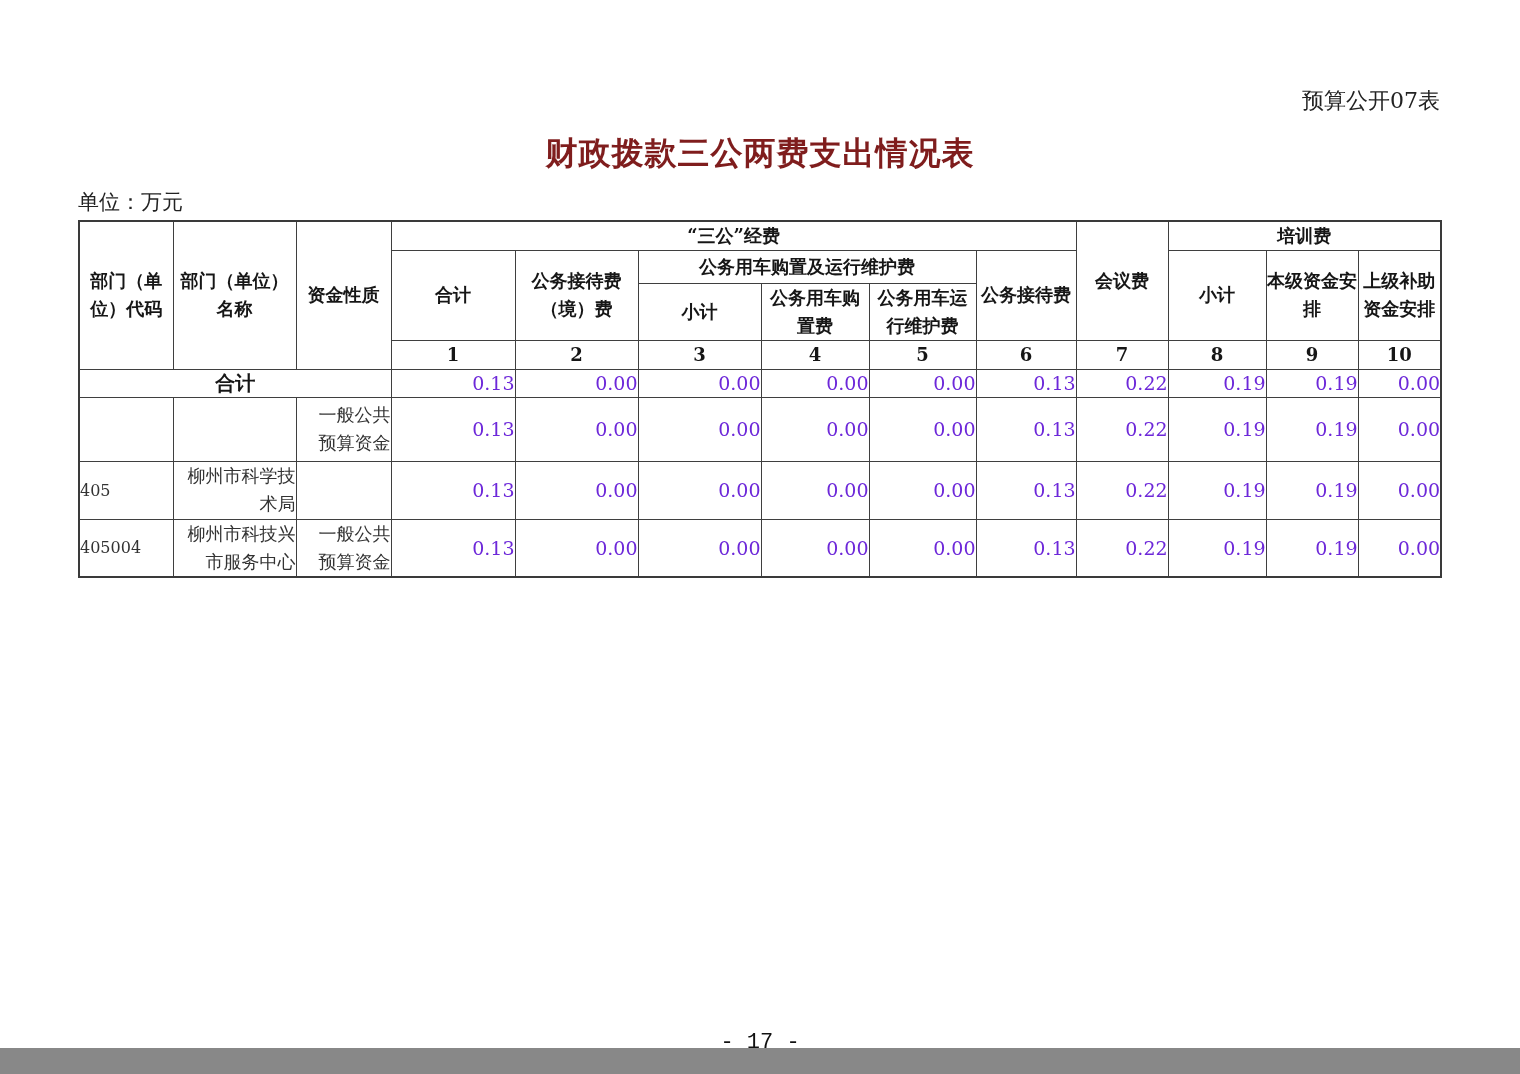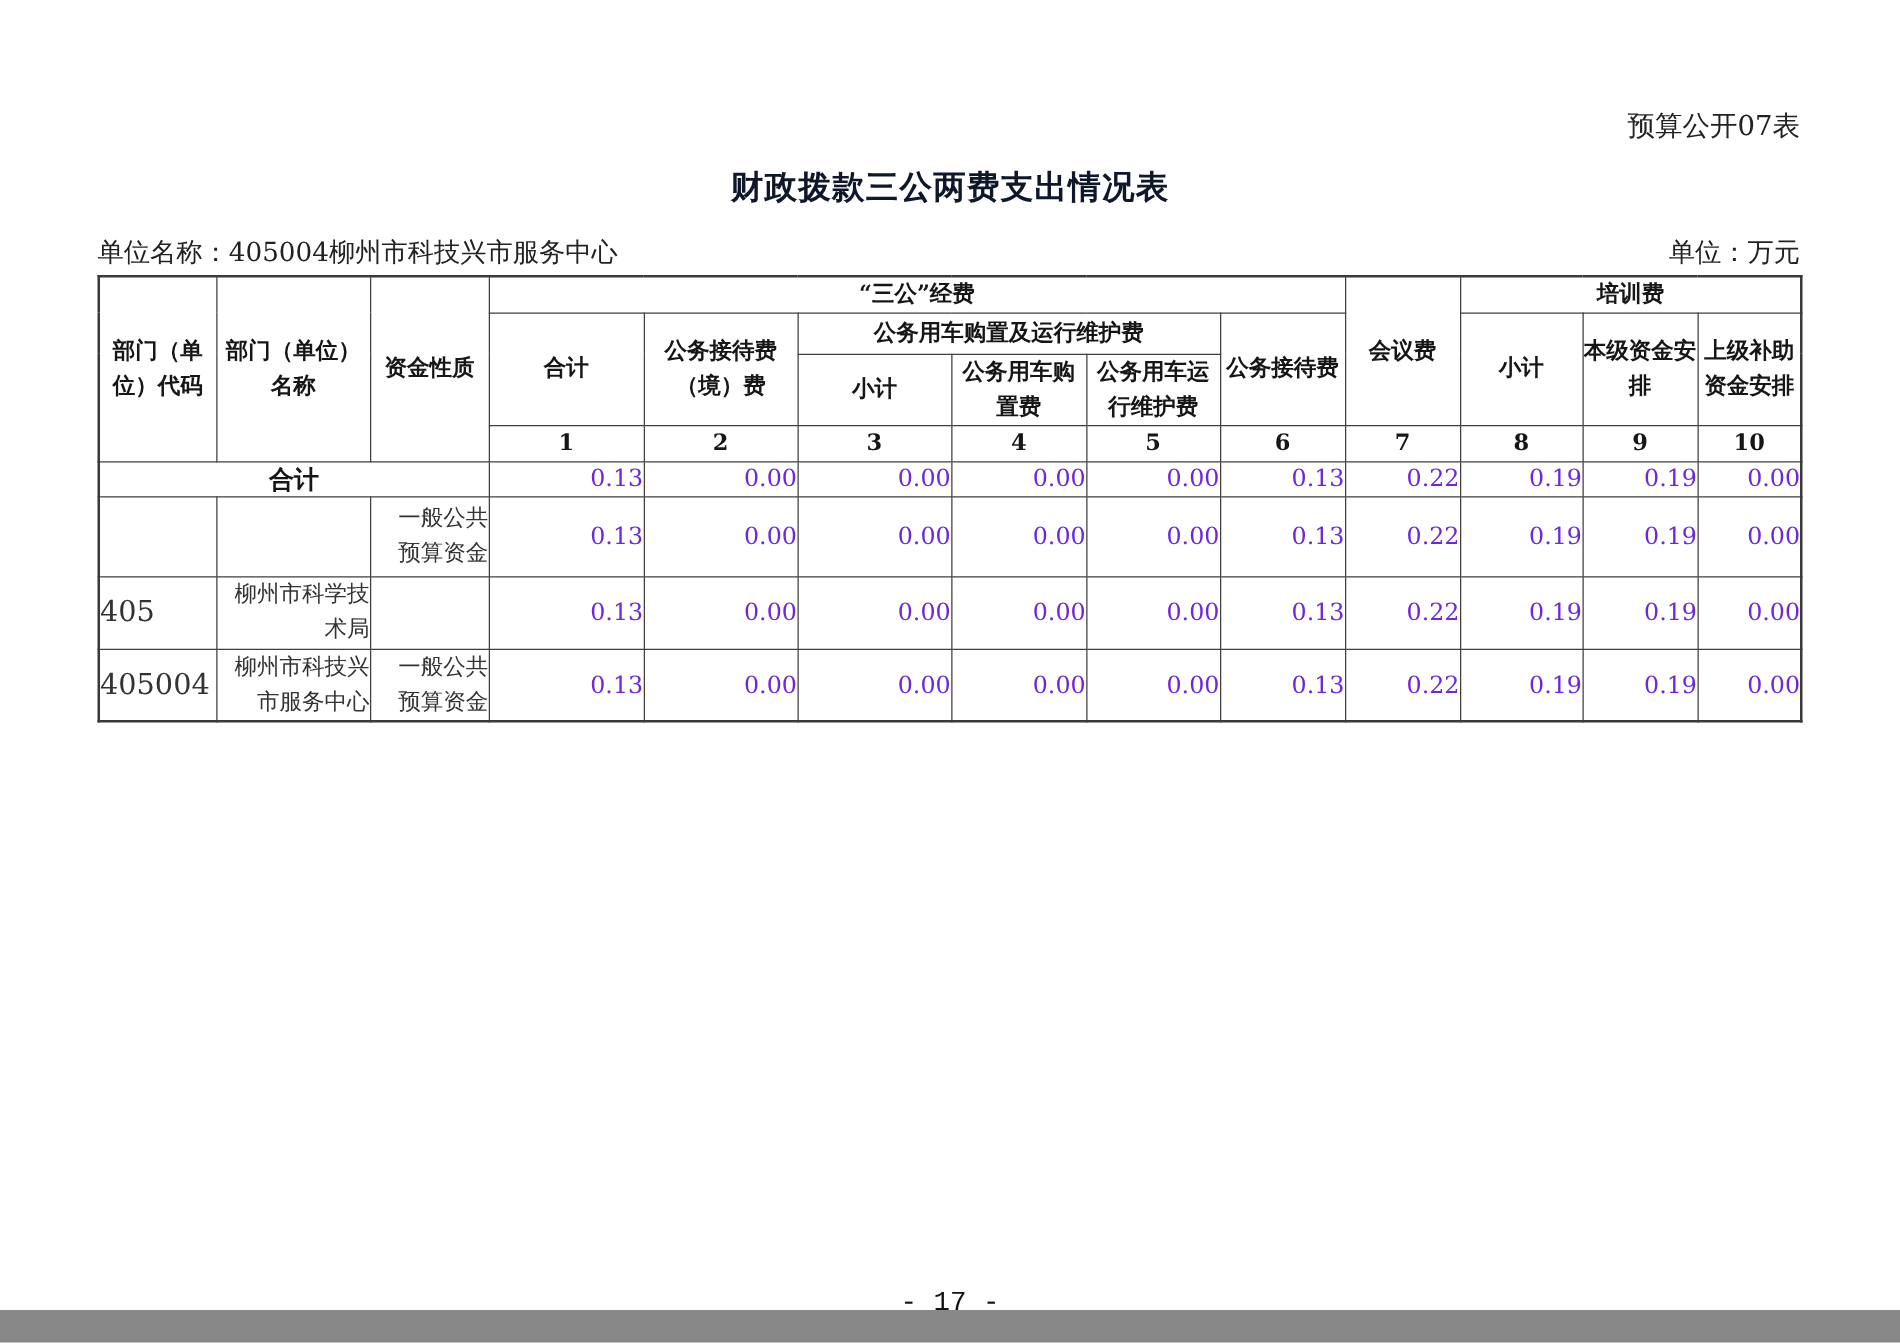--- a/index.html
+++ b/index.html
@@ -20,23 +20,23 @@
     text-align: right;
     font-size: 22px;
     color: #222;
   }
   .doc-title {
     position: absolute;
     top: 132px;
     left: 0;
     width: 1520px;
     text-align: center;
-    font-size: 26px;
+    font-size: 32px;
     font-weight: bold;
-    color: #0f172a;
+    color: #7f1d1d;
     margin: 0;
     letter-spacing: 1px;
   }
   .meta-row {
     position: absolute;
     top: 188px;
     left: 78px;
     width: 1362px;
     display: flex;
     justify-content: space-between;
@@ -78,21 +78,21 @@
   tr.r-unit  { height: 58px; }
   td.lbl-total {
     font-weight: bold;
     text-align: center;
     font-size: 20px;
     color: #161616;
   }
   td.c-code {
     text-align: left;
     padding-left: 7px;
-    font-size: 23px;
+    font-size: 16px;
     color: #333;
     vertical-align: middle;
   }
   td.c-name, td.c-fund {
     text-align: right;
     text-indent: 11px;
     font-size: 18px;
     line-height: 28px;
     color: #333;
     vertical-align: middle;
@@ -120,21 +120,20 @@
 </head>
 <body>
 
 <div class="page">
 
   <div class="form-label">预算公开07表</div>
 
   <h1 class="doc-title">财政拨款三公两费支出情况表</h1>
 
   <div class="meta-row">
-    <span>单位名称：405004柳州市科技兴市服务中心</span>
     <span>单位：万元</span>
   </div>
 
   <table class="budget">
     <colgroup>
       <col style="width:94px">
         <col style="width:123px">
         <col style="width:95px">
       <col style="width:124px">
         <col style="width:123px">

